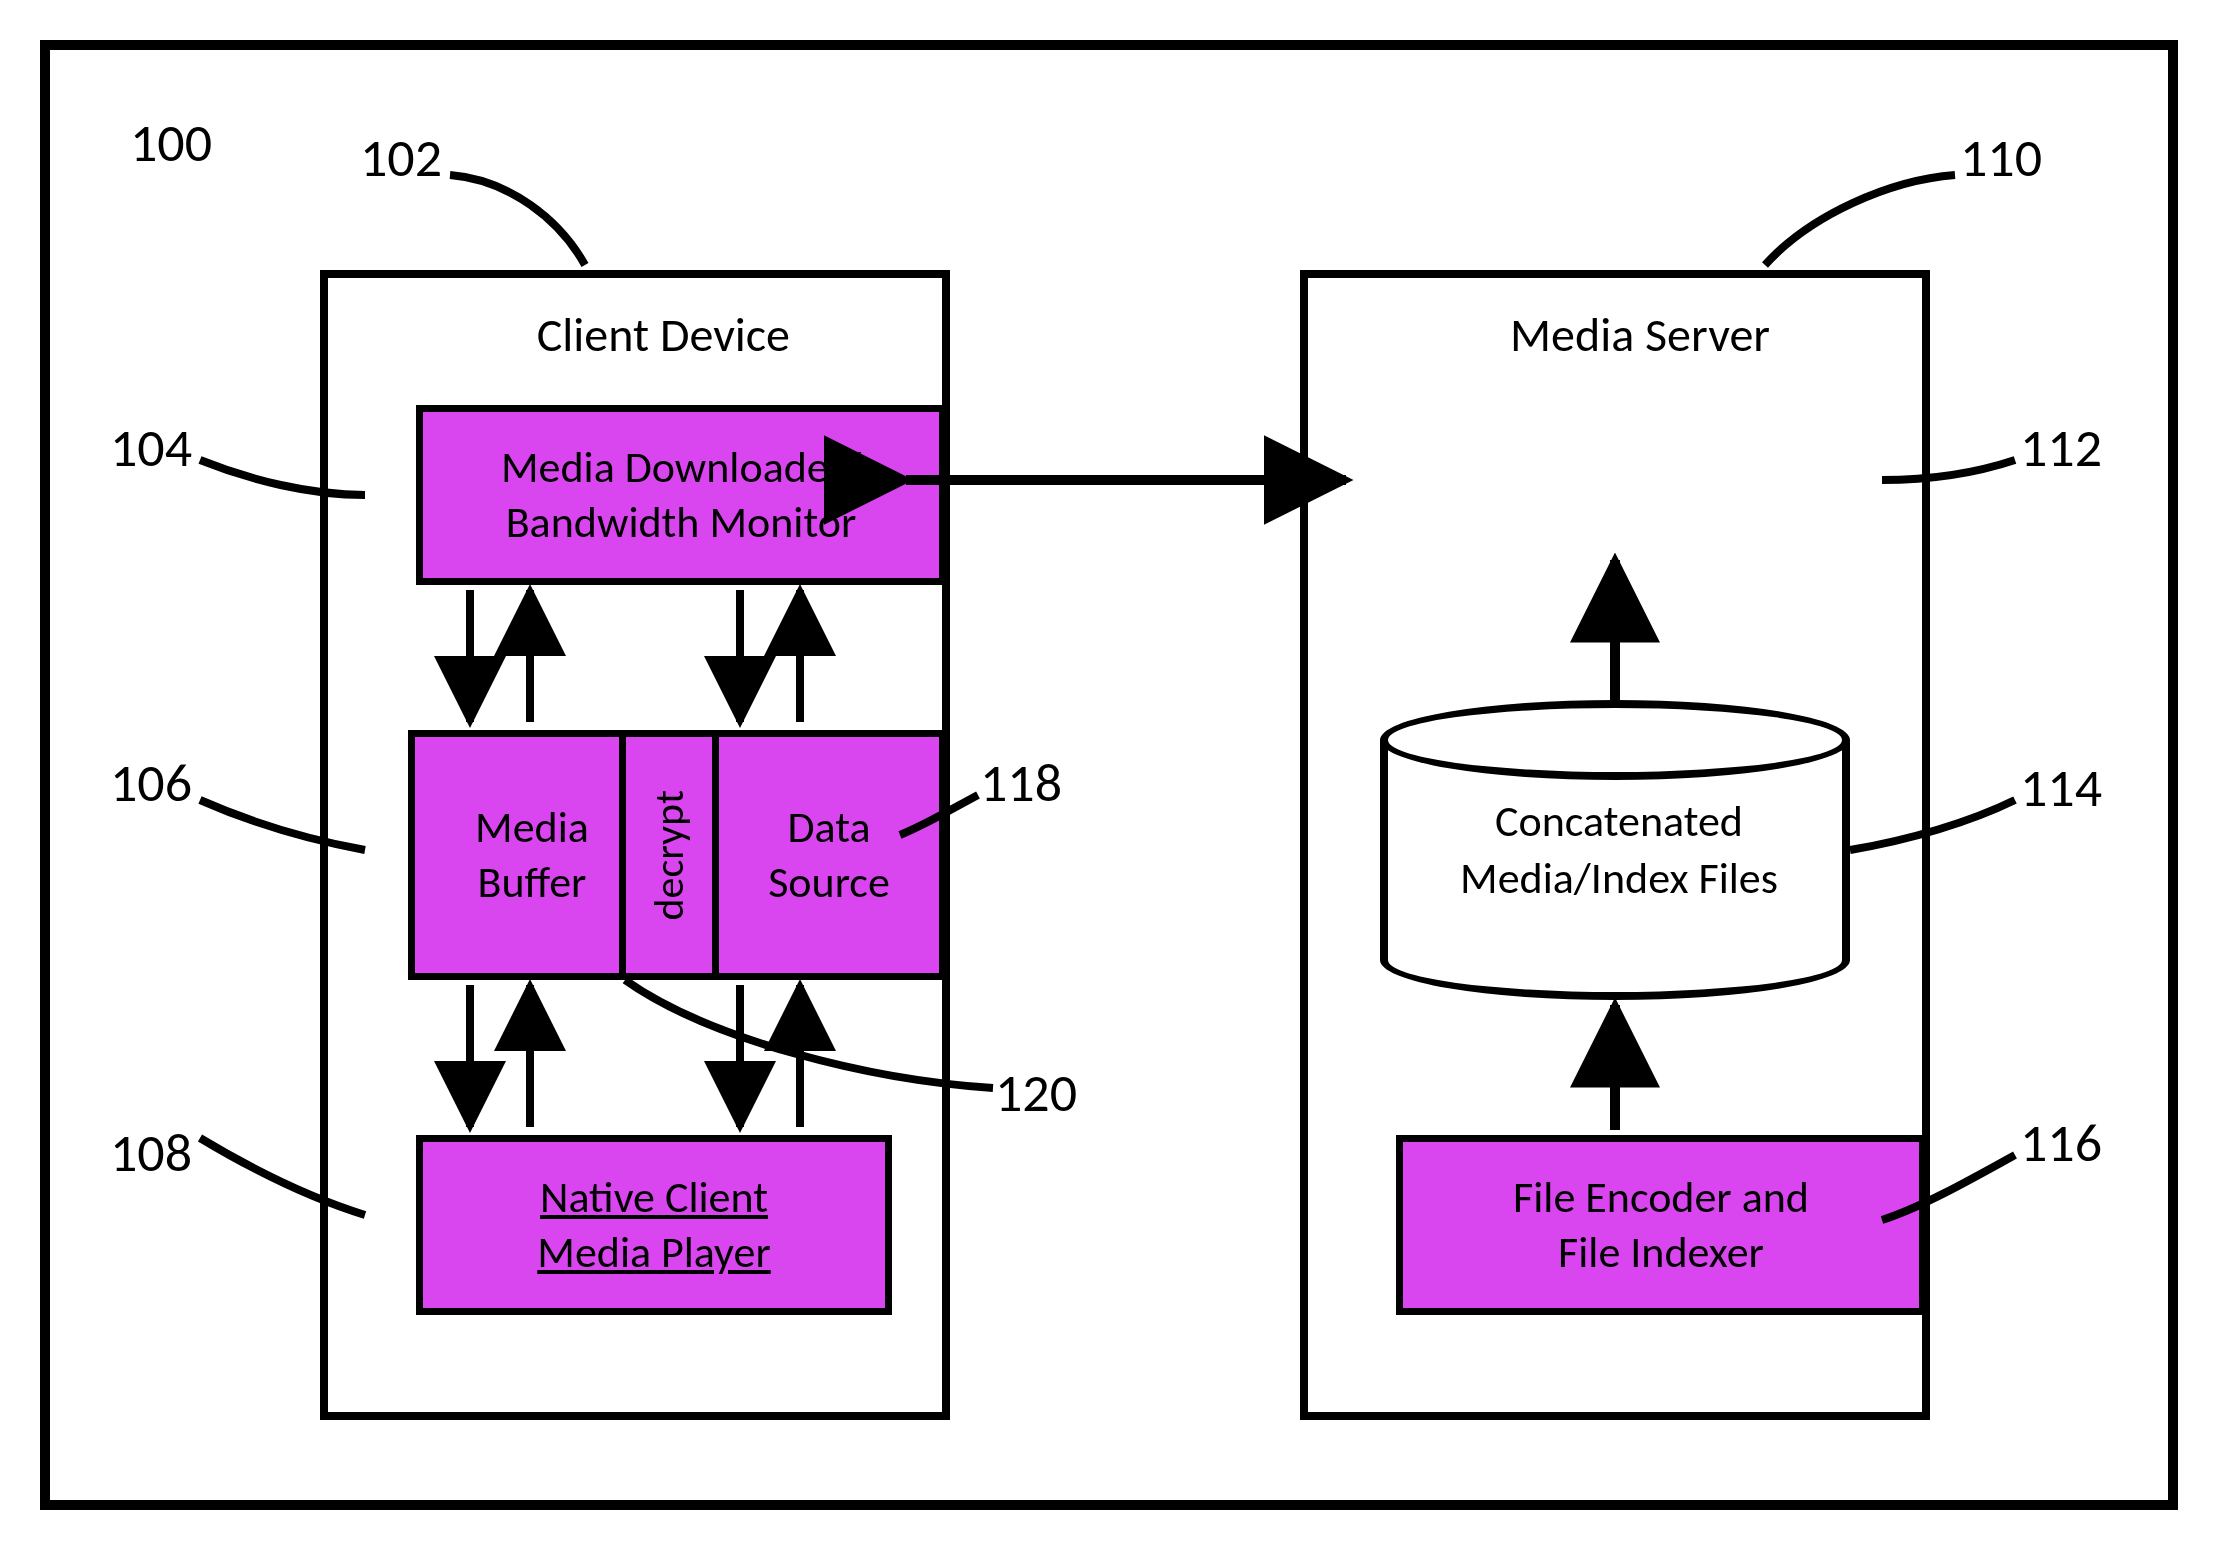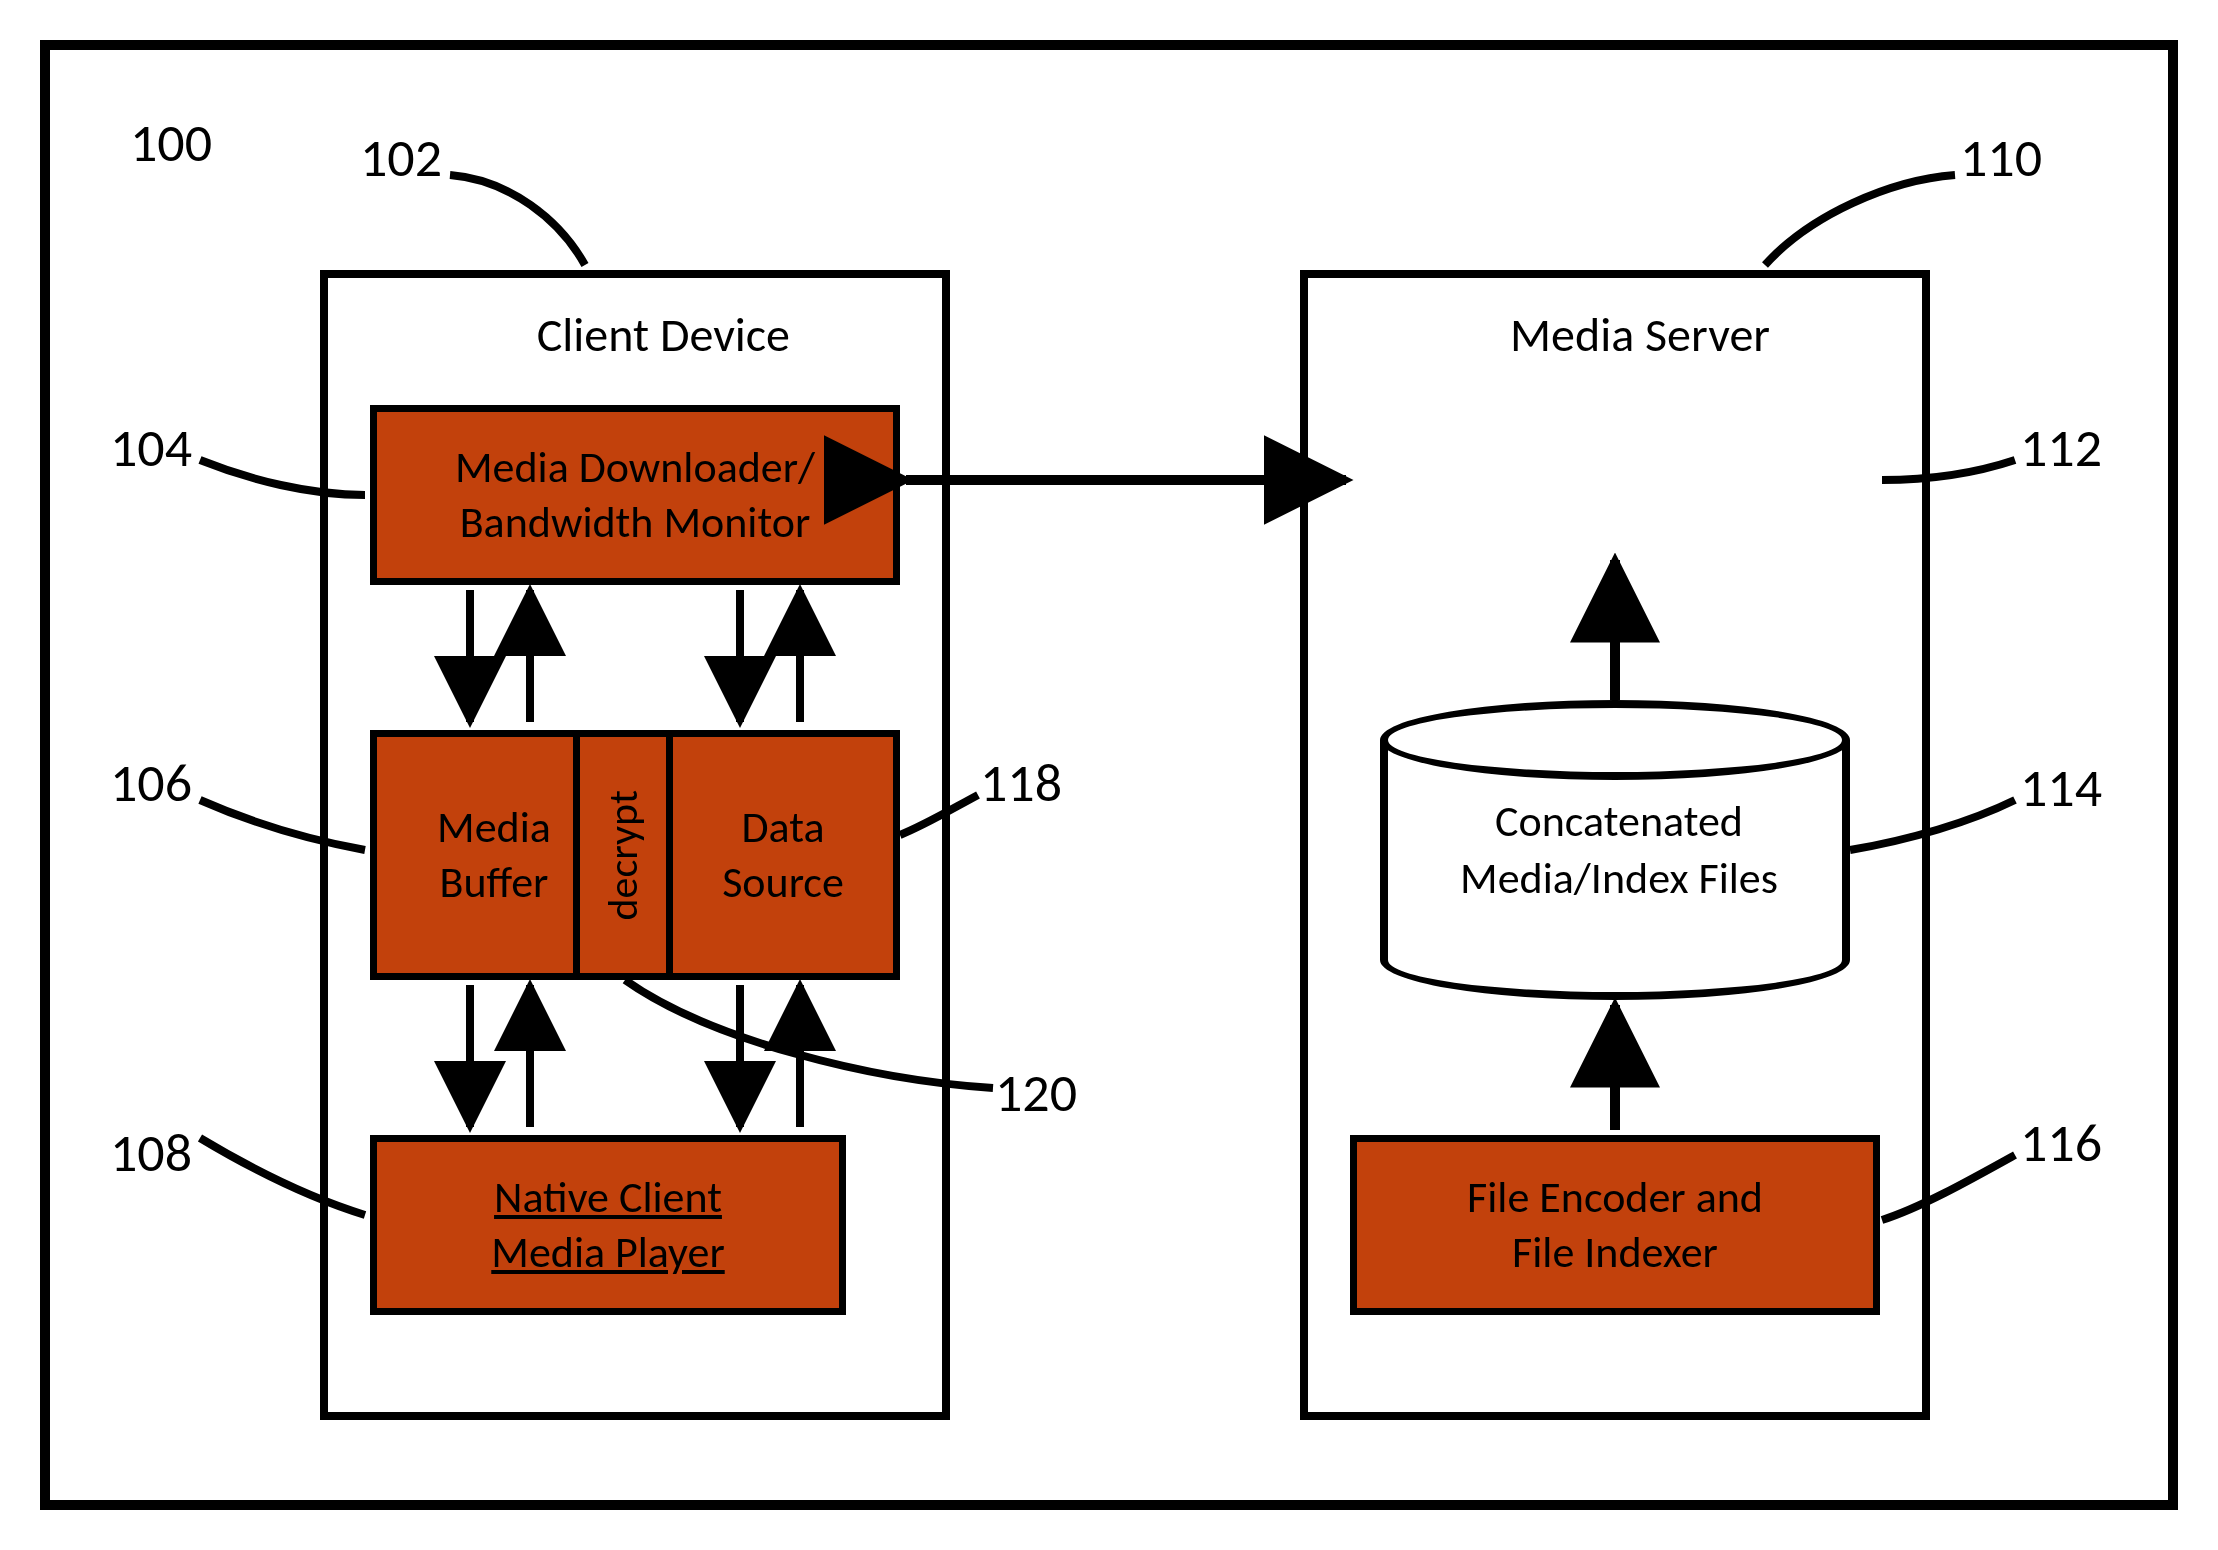--- a/index.html
+++ b/index.html
@@ -17,28 +17,29 @@
     background: #fff;
   }
   .big-box {
     position: absolute;
     border: 8px solid #000;
     background: #fff;
   }
   .box {
     position: absolute;
     border: 7px solid #000;
-    background: #c2410c;
+    background: #d946ef;
     display: flex;
     align-items: center;
     justify-content: center;
     text-align: center;
     font-size: 44px;
     line-height: 1.25;
     padding: 24px;
+    margin-left: 46px;
   }
   .title {
     position: absolute;
     font-size: 48px;
     font-weight: 400;
     text-align: right;
   }
   .refnum {
     position: absolute;
     font-size: 54px;
@@ -104,21 +105,21 @@
 
   <div class="big-box" style="left:270px; top:220px; width:630px; height:1150px;"></div>
   <div class="title" style="left:430px; top:255px; width:310px;">Client Device</div>
 
   <div class="big-box" style="left:1250px; top:220px; width:630px; height:1150px;"></div>
   <div class="title" style="left:1410px; top:255px; width:310px;">Media Server</div>
 
   <div class="box" style="left:320px; top:355px; width:530px; height:180px; white-space:pre-line;">Media Downloader/
 Bandwidth Monitor</div>
 
-  <div class="box" style="left:320px; top:680px; width:248px; height:250px; white-space:pre-line;">Media
+  <div class="box" style="left:312px; top:680px; width:248px; height:250px; white-space:pre-line;">Media
 Buffer</div>
   <div class="box" style="left:523px; top:680px; width:100px; height:250px;">
     <div class="vtext">decrypt</div>
   </div>
   <div class="box" style="left:616px; top:680px; width:234px; height:250px; white-space:pre-line;">Data
 Source</div>
 
   <div class="box" style="left:320px; top:1085px; width:476px; height:180px; white-space:pre-line;text-decoration:underline;">Native Client
 Media Player</div>
 

